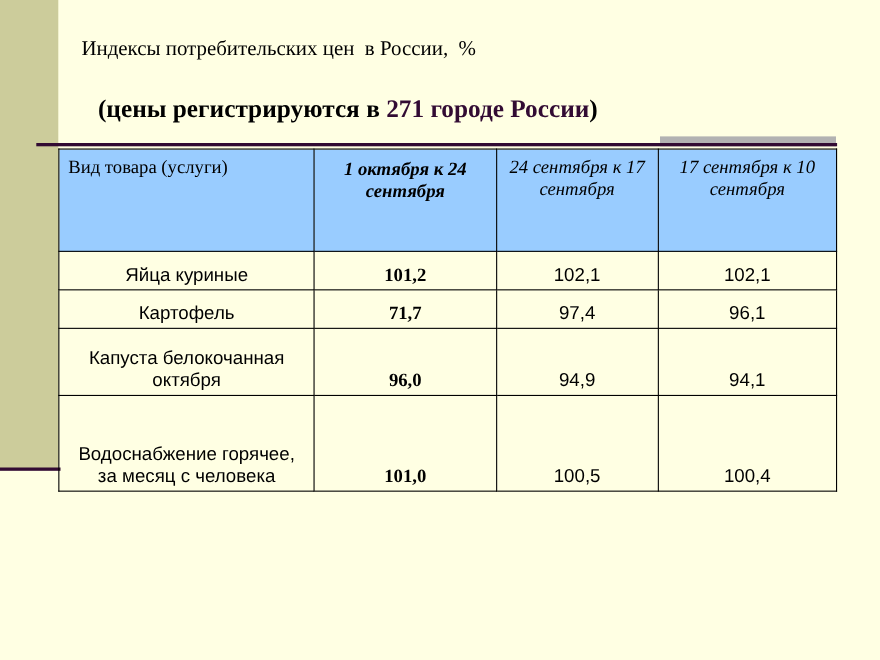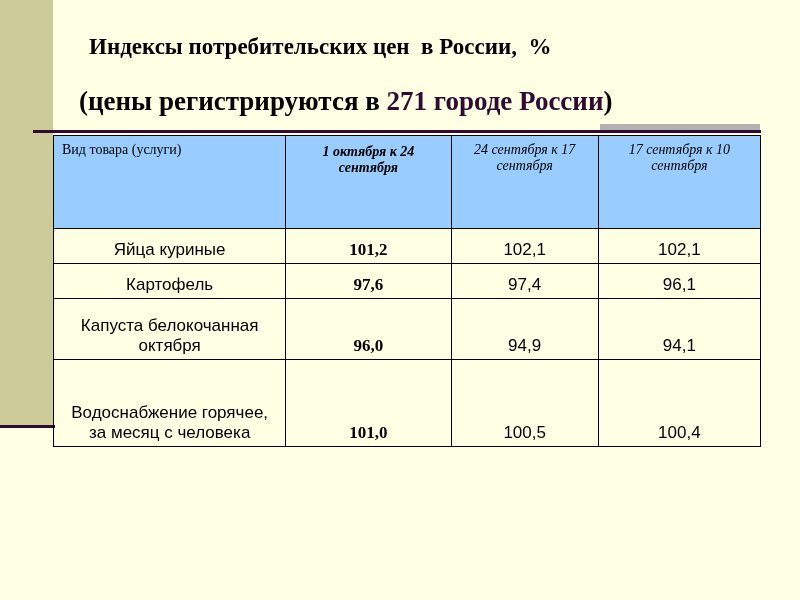--- a/index.html
+++ b/index.html
@@ -5,35 +5,35 @@
   html, body { margin:0; padding:0; }
   body {
     width:800px; height:600px; position:relative; overflow:hidden;
     background:#ffffe3;
     font-family:"Liberation Serif", serif;
   }
   .side-strip { position:absolute; left:0; top:0; width:53px; height:426px; background:#cccc9b; }
   .side-line { position:absolute; left:0; top:425px; width:55px; height:3px; background:#320b33; }
   .top-gray { position:absolute; left:600px; top:124px; width:160px; height:9px; background:#b2b2b2; }
   .top-line { position:absolute; left:33px; top:130px; width:728px; height:3px; background:#320b33; }
-  .title1 { position:absolute; left:89px; top:34px; font-size:23px; font-weight:bold; color:#000; white-space:pre; }
-  .title2 { position:absolute; left:79px; top:86px; font-size:27px; font-weight:bold; color:#000; white-space:pre; }
+  .title1 { position:absolute; left:74px; top:34px; font-size:19px; font-weight:normal; color:#000; white-space:pre; }
+  .title2 { position:absolute; left:89px; top:86px; font-size:23px; font-weight:bold; color:#000; white-space:pre; }
   .title2 .hl { color:#320b33; }
   table.data {
     position:absolute; left:53px; top:135px;
     border-collapse:collapse; width:708px;
     font-family:"Liberation Sans", sans-serif;
     font-size:17px; color:#000;
   }
   table.data td, table.data th {
     border:1.3px solid #000; padding:3px 8px; vertical-align:bottom;
   }
   table.data th {
     background:#99ccff; font-weight:normal; vertical-align:top;
-    font-family:"Liberation Serif", serif; font-size:14px;
+    font-family:"Liberation Serif", serif; font-size:17px;
     text-align:center; font-style:italic; height:81px; padding-top:6px;
   }
   table.data th.c0 { text-align:left; font-style:normal; width:215px; }
   table.data th.c1 { font-weight:bold; width:148px; vertical-align:top; padding-top:8px; }
   table.data th.c2 { width:130px;margin-top:17px; }
   table.data th.c3 { width:145px; }
   td.name { text-align:center; }
   td.num { text-align:center; }
   td.bold { font-weight:bold; font-family:"Liberation Serif", serif; }
   tr.r1 td { height:28px; }
@@ -58,21 +58,21 @@
     <th class="c3">17 сентября к 10 сентября</th>
   </tr>
   <tr class="r1">
     <td class="name">Яйца куриные</td>
     <td class="num bold">101,2</td>
     <td class="num">102,1</td>
     <td class="num">102,1</td>
   </tr>
   <tr class="r1">
     <td class="name">Картофель</td>
-    <td class="num bold">97,6</td>
+    <td class="num bold">71,7</td>
     <td class="num">97,4</td>
     <td class="num">96,1</td>
   </tr>
   <tr>
     <td class="name" style="height:54px">Капуста белокочанная октября</td>
     <td class="num bold">96,0</td>
     <td class="num">94,9</td>
     <td class="num">94,1</td>
   </tr>
   <tr>

